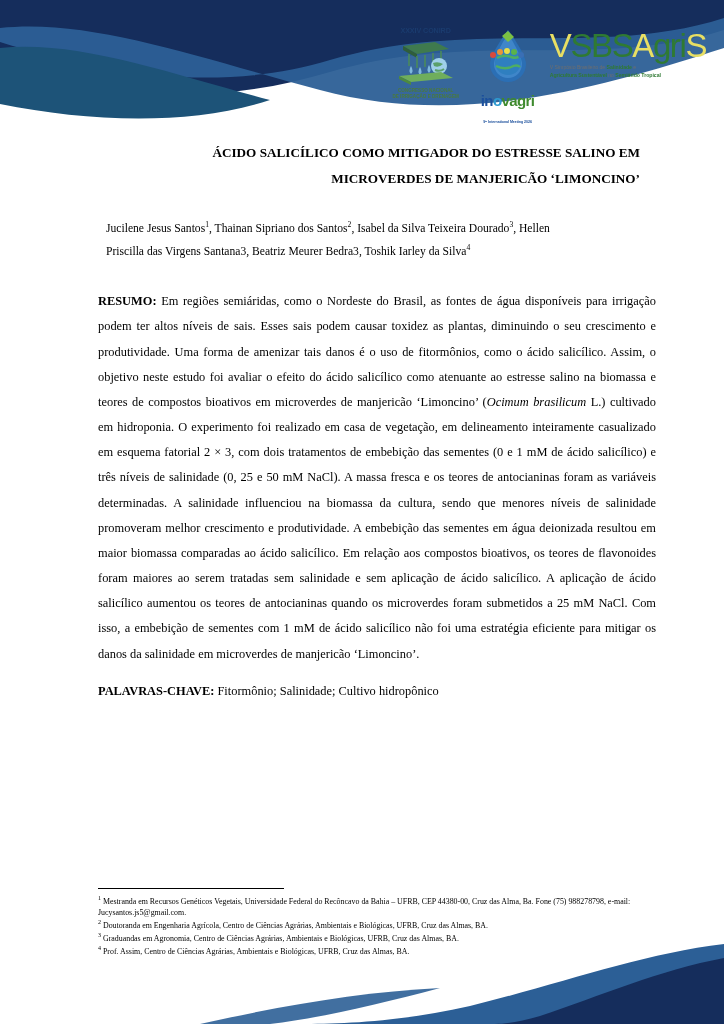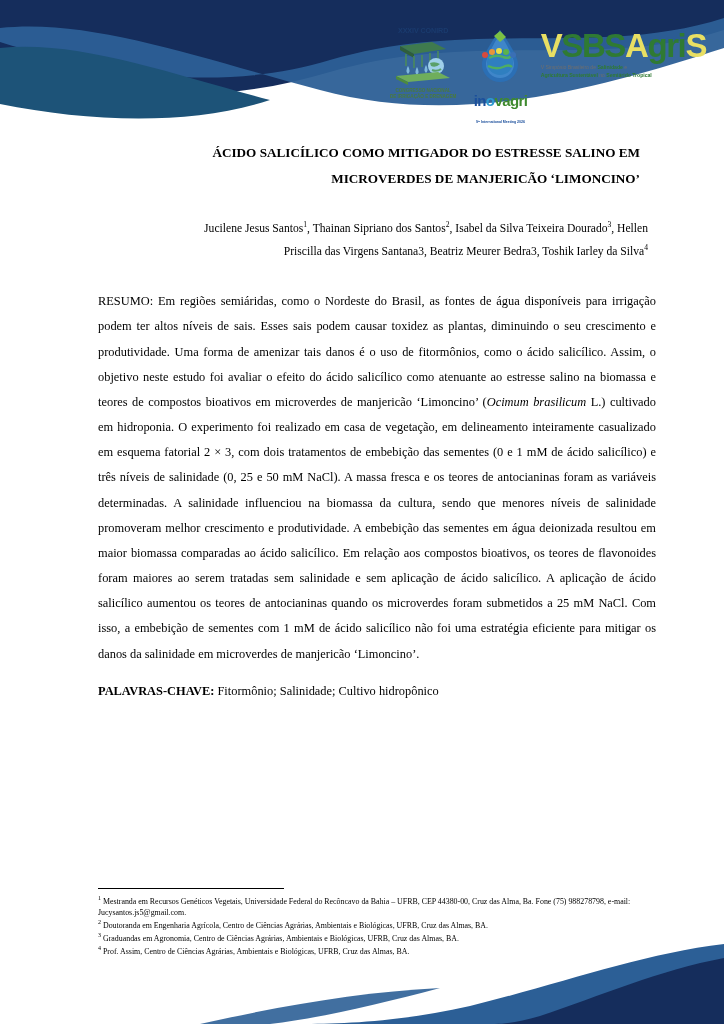--- a/index.html
+++ b/index.html
@@ -93,21 +93,21 @@
   .logo-vsbs {
     flex: 1;
     display: flex;
     flex-direction: column;
     align-items: flex-start;
     padding-top: 4px;
   }
   .vsbs-word {
     font-family: "Liberation Sans", sans-serif;
     font-size: 33px;
-    font-weight: bold;
+    font-weight: normal;
     line-height: 0.95;
     letter-spacing: -1.4px;
     white-space: nowrap;
   }
   .vsbs-v { color: #e8df63; }
   .vsbs-sbs { color: #2f7a33; }
   .vsbs-a { color: #e8df63; }
   .vsbs-gri { color: #2f7a33; }
   .vsbs-s2 { color: #e8df63; }
   .vsbs-sub {
@@ -129,34 +129,34 @@
   }
   .doc-title {
     text-align: right;
     font-weight: bold;
     font-size: 13.2px;
     line-height: 2.0;
     margin: 0;
     padding: 0 16px;
   }
   .authors {
-    text-align: right;
+    text-align: left;
     font-size: 11.6px;
     line-height: 2.0;
     margin: 24px 8px 0 8px;
   }
   .authors sup { font-size: 7.6px; vertical-align: super; }
 
   .abstract {
     margin-top: 26px;
     font-size: 12.4px;
     line-height: 2.03;
     text-align: justify;
   }
-  .abstract .lead { font-weight: normal; }
+  .abstract .lead { font-weight: bold; }
   .abstract i { font-style: italic; }
 
   .keywords {
     margin-top: 12px;
     font-size: 12.4px;
     line-height: 2.03;
     text-align: left;
   }
   .keywords .lead { font-weight: bold; }
 

